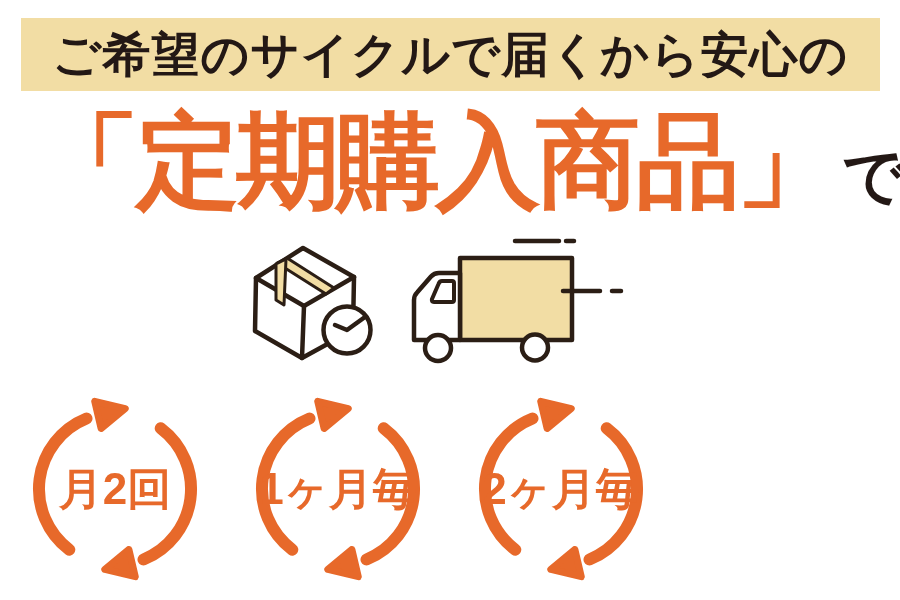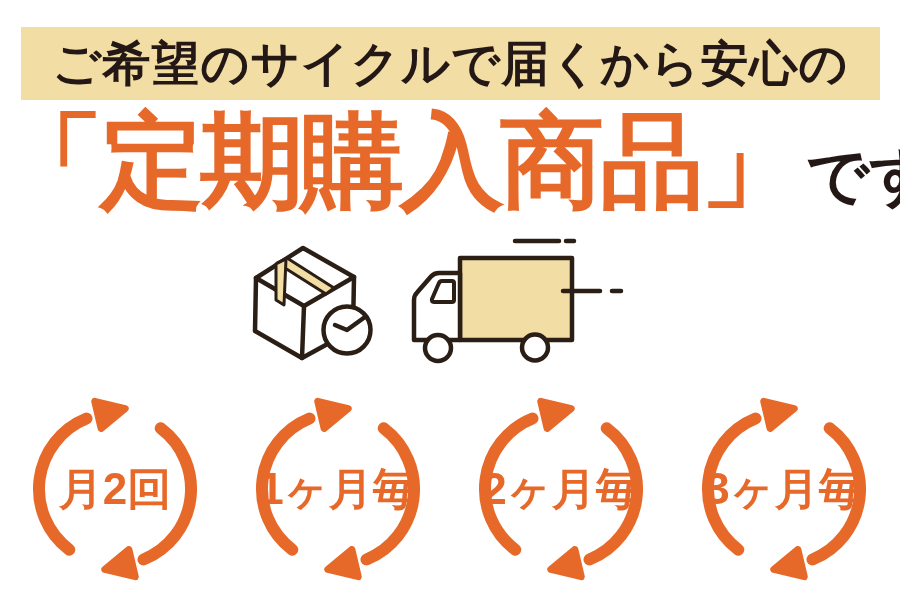--- a/index.html
+++ b/index.html
@@ -4,34 +4,35 @@
 <style>
   html,body{margin:0;padding:0;background:#fff;}
   .canvas{
     position:relative;width:900px;height:600px;overflow:hidden;background:#fff;
     font-family:"Liberation Sans","DejaVu Sans",sans-serif;
   }
   
   .banner{
     position:absolute;left:21px;top:18px;width:859px;height:73px;
     background:var(--beige);
-    display:flex;align-items:center;justify-content:center;margin-top:9px;
+    display:flex;align-items:center;justify-content:center;
   }
   .banner-text{
     font-size:48px;font-weight:600;color:var(--ink);
     letter-spacing:1px;white-space:nowrap;line-height:1;
   }
   
   .title{
     position:absolute;left:0;top:104px;width:900px;height:130px;
     text-align:center;white-space:nowrap;line-height:1.1;
   }
   .title-orange{
     font-size:104px;font-weight:800;color:var(--orange);
     letter-spacing:-4px;
+    margin-left:36px;
   }
   .title-dark{
     font-size:62px;font-weight:700;color:var(--ink);
     letter-spacing:0;margin-left:6px;
   }
   
   .icon-box{position:absolute;left:248px;top:243px;}
   .icon-truck{position:absolute;left:408px;top:235px;}
   svg .ln{stroke:var(--line);stroke-linejoin:round;stroke-linecap:round;fill:none;}
   svg .fill-white{fill:#ffffff;}
@@ -117,23 +118,14 @@
   <div class="cycle cycle-2">
     <svg width="200" height="200" viewBox="-100 -100 200 200" aria-hidden="true">
       <path class="arc" d="M -45.7 60.7 A 76 76 0 0 1 -28.5 -70.5"></path>
       <path class="head" d="M -13.9 -60.5 L 10.2 -80.4 L -20.3 -87.7 Z"></path>
       <path class="arc" d="M 45.7 -60.7 A 76 76 0 0 1 28.5 70.5"></path>
       <path class="head" d="M 13.9 60.5 L -10.2 80.4 L 20.3 87.7 Z"></path>
     </svg>
     <div class="cycle-label">2ヶ月毎</div>
   </div>
 
-  <div class="cycle cycle-3">
-    <svg width="200" height="200" viewBox="-100 -100 200 200" aria-hidden="true">
-      <path class="arc" d="M -45.7 60.7 A 76 76 0 0 1 -28.5 -70.5"></path>
-      <path class="head" d="M -13.9 -60.5 L 10.2 -80.4 L -20.3 -87.7 Z"></path>
-      <path class="arc" d="M 45.7 -60.7 A 76 76 0 0 1 28.5 70.5"></path>
-      <path class="head" d="M 13.9 60.5 L -10.2 80.4 L 20.3 87.7 Z"></path>
-    </svg>
-    <div class="cycle-label">3ヶ月毎</div>
-  </div>
 
 </div>
 
 </body></html>

